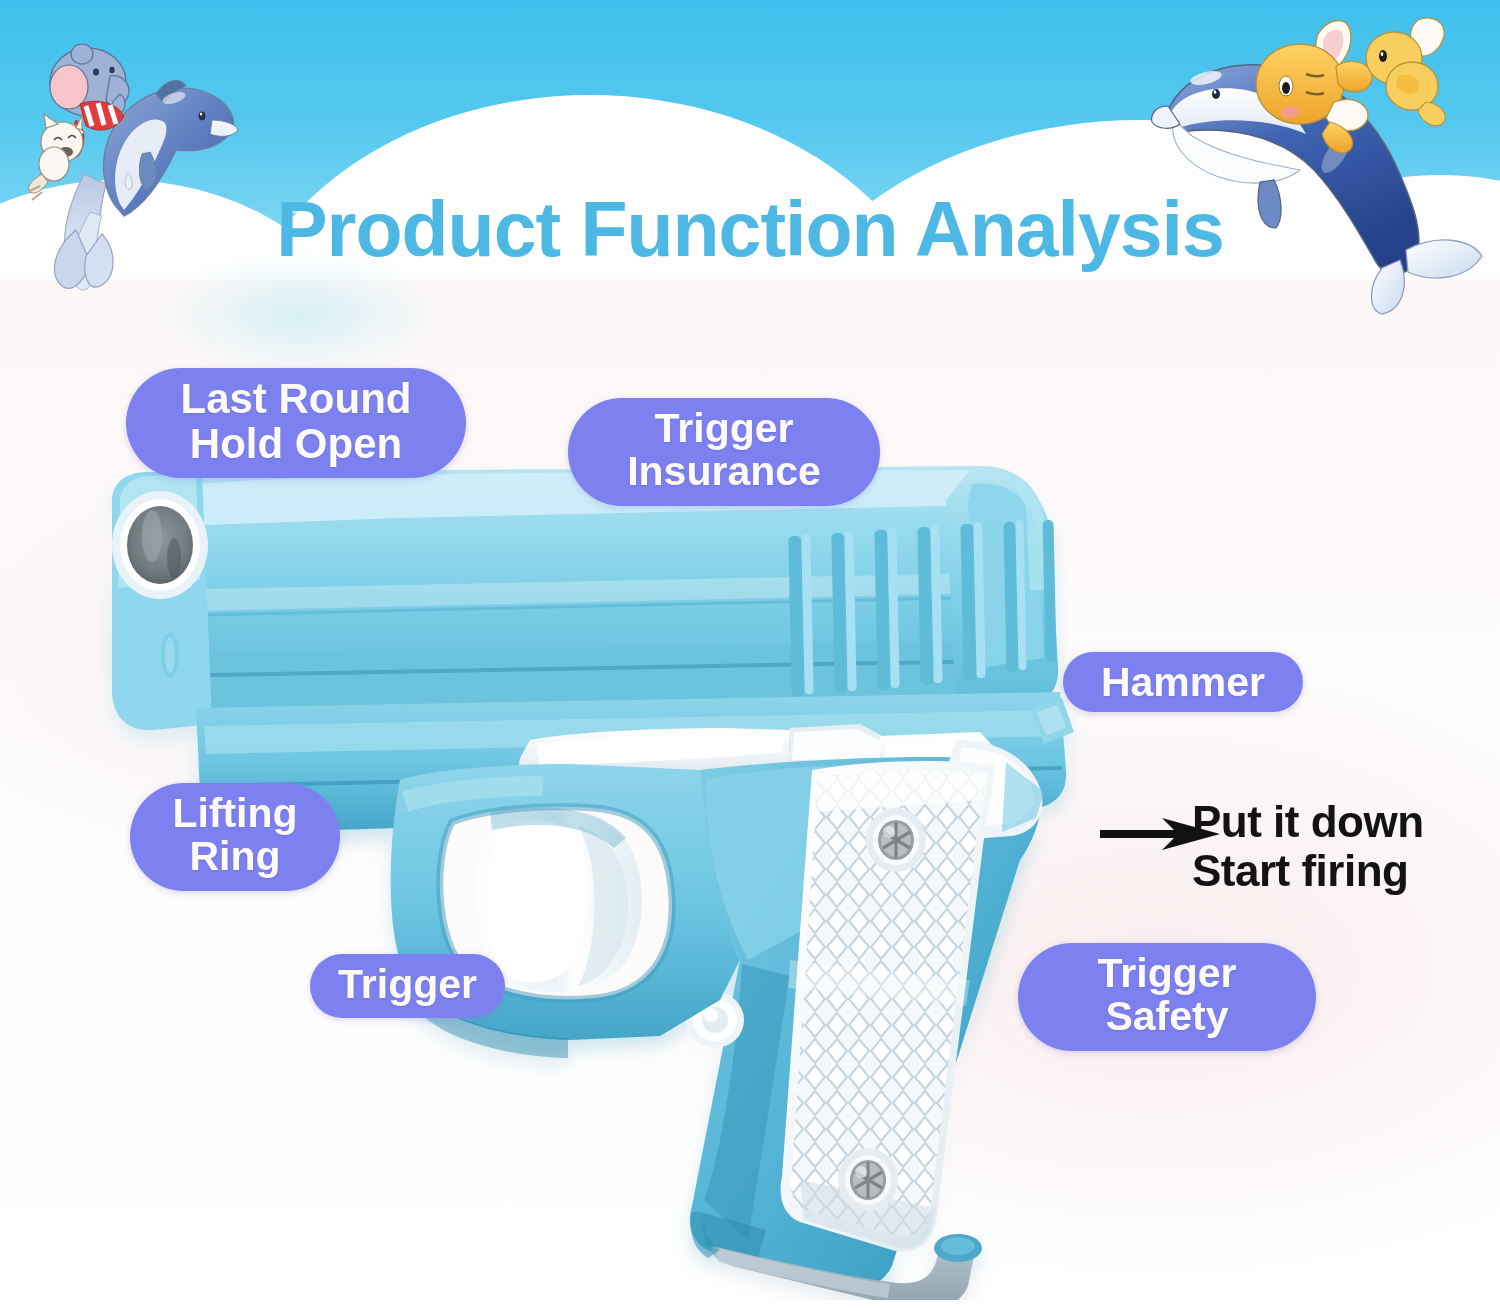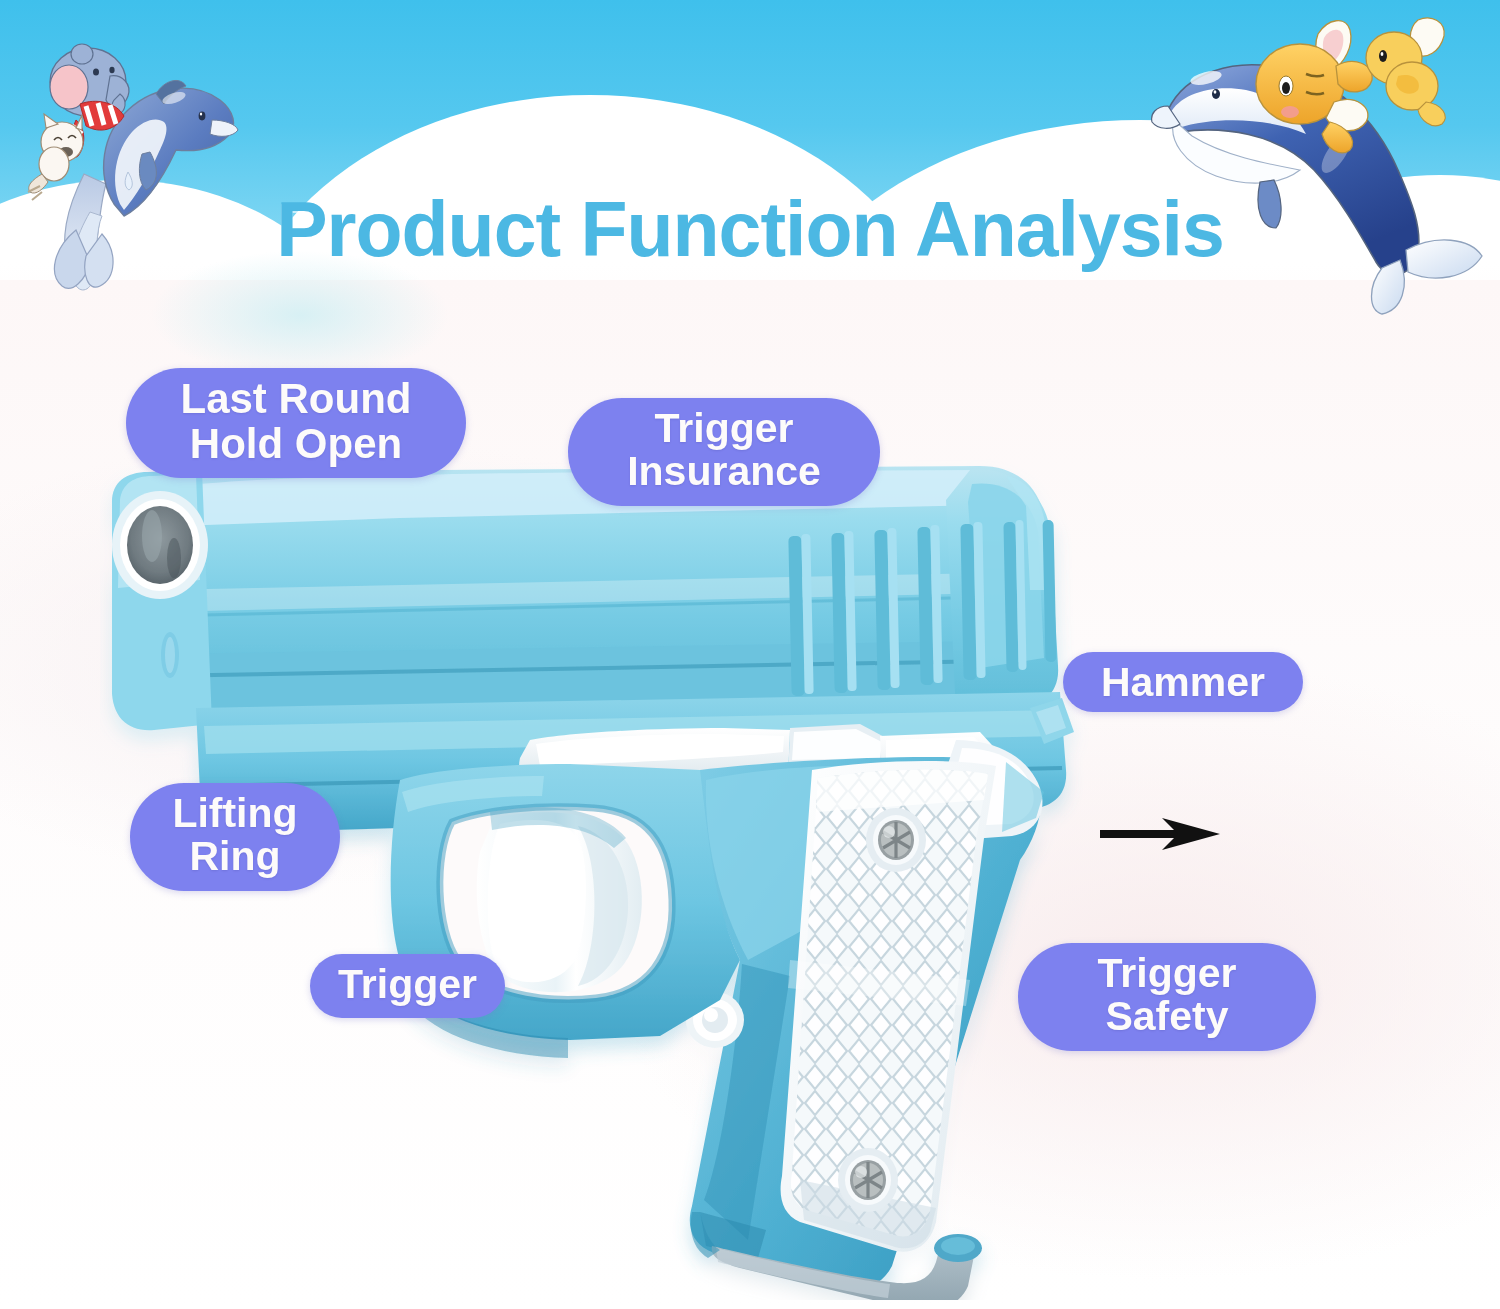--- a/index.html
+++ b/index.html
@@ -460,14 +460,16 @@
   <div class="pill" id="pill-trigger">Trigger</div>
   <div class="pill" id="pill-tsafety">Trigger
 Safety</div>
 
   <div class="arrow">
     <svg viewBox="0 0 120 36" width="120" height="36" xmlns="http://www.w3.org/2000/svg">
       <rect x="0" y="14" width="86" height="8" fill="#111111"></rect>
       <path d="M62 2 L120 18 L62 34 L78 18 Z" fill="#111111"></path>
     </svg>
   </div>
+  <div class="callout">Put it down
+Start firing</div>
 
 </div>
 
 </body></html>

